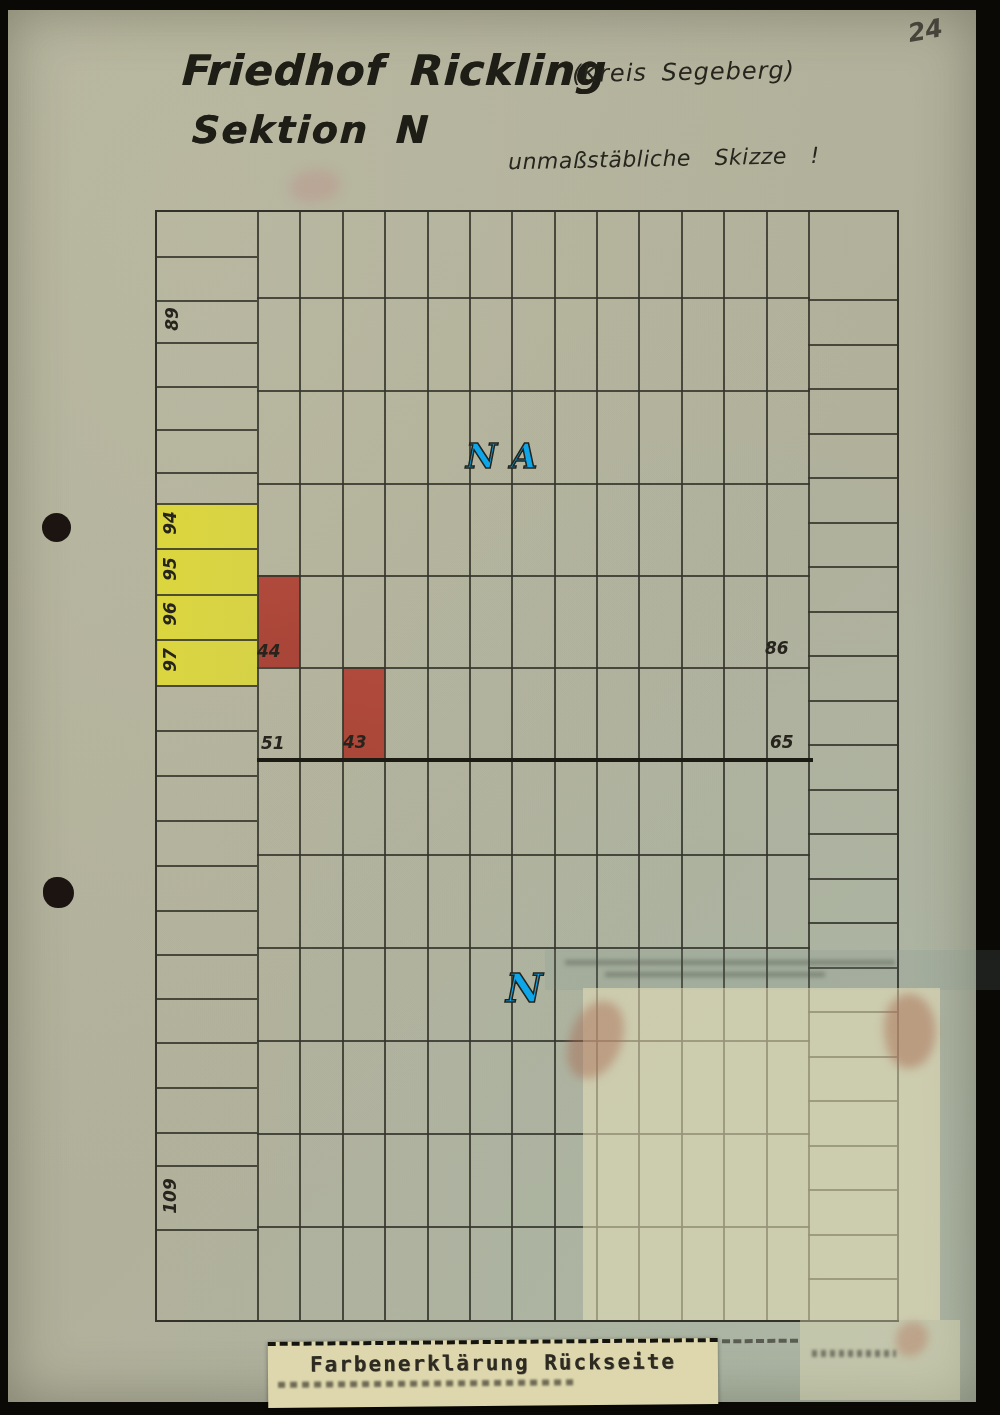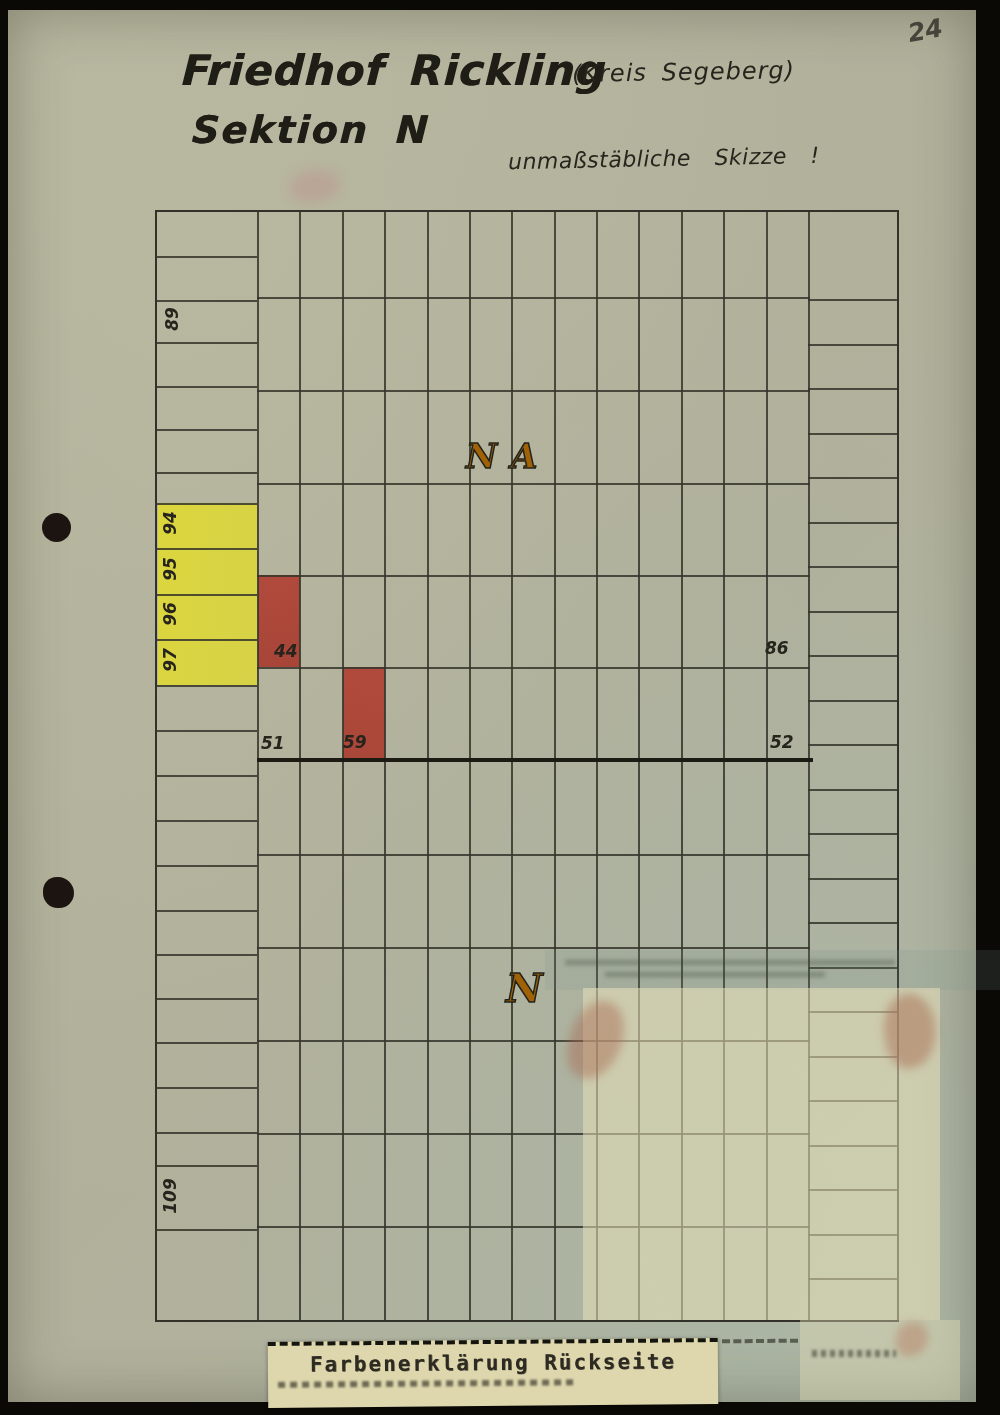--- a/index.html
+++ b/index.html
@@ -76,29 +76,29 @@
     font: italic 700 17px "DejaVu Sans", sans-serif;
     color:#26241c; text-align:center;
   }
   .rot { width:40px; height:20px; transform: rotate(-90deg); transform-origin:center; }
   .lab-89  { left:152px; top:309px; }
   .lab-94  { left:150px; top:513px; }
   .lab-95  { left:150px; top:559px; }
   .lab-96  { left:150px; top:604px; }
   .lab-97  { left:150px; top:650px; }
   .lab-109 { left:150px; top:1186px; }
-  .lab-44 { left:274px; top:641px; }
+  .lab-44 { left:257px; top:641px; }
   .lab-57 { left:261px; top:733px; }
   .lab-59 { left:343px; top:732px; }
   .lab-56 { left:765px; top:638px; }
   .lab-65 { left:770px; top:732px; }
   .outline {
     position:absolute; z-index:5;
     font: italic 700 34px "DejaVu Serif", serif;
-    color:#a16207; -webkit-text-stroke:1.5px #23231b;
+    color:#0ea5e9; -webkit-text-stroke:1.5px #23231b;
   }
   .lab-na { left:466px; top:436px; letter-spacing:14px; }
   .lab-n  { left:506px; top:964px; font-size:40px; }
   
   .ghost-band {
     position:absolute; left:545px; top:950px; width:472px; height:40px;
     background:rgba(125,150,142,.17); z-index:3;
   }
   .ghost-streak { position:absolute; height:5px; background:rgba(55,65,55,.35); filter:blur(2px); }
   .gs1 { left:20px; top:10px; width:330px; }
@@ -242,23 +242,23 @@
 
   <div class="lab rot lab-89">89</div>
   <div class="lab rot lab-94">94</div>
   <div class="lab rot lab-95">95</div>
   <div class="lab rot lab-96">96</div>
   <div class="lab rot lab-97">97</div>
   <div class="lab rot lab-109">109</div>
 
   <div class="lab lab-44">44</div>
   <div class="lab lab-57">51</div>
-  <div class="lab lab-59">59</div>
+  <div class="lab lab-59">43</div>
   <div class="lab lab-56">86</div>
-  <div class="lab lab-65">52</div>
+  <div class="lab lab-65">65</div>
 
   <div class="outline lab-na">NA</div>
   <div class="outline lab-n">N</div>
 
   <div class="ghost-band">
     <div class="ghost-streak gs1"></div>
     <div class="ghost-streak gs2"></div>
   </div>
   <div class="tape-patch"></div>
   <div class="tape-ext"></div>

